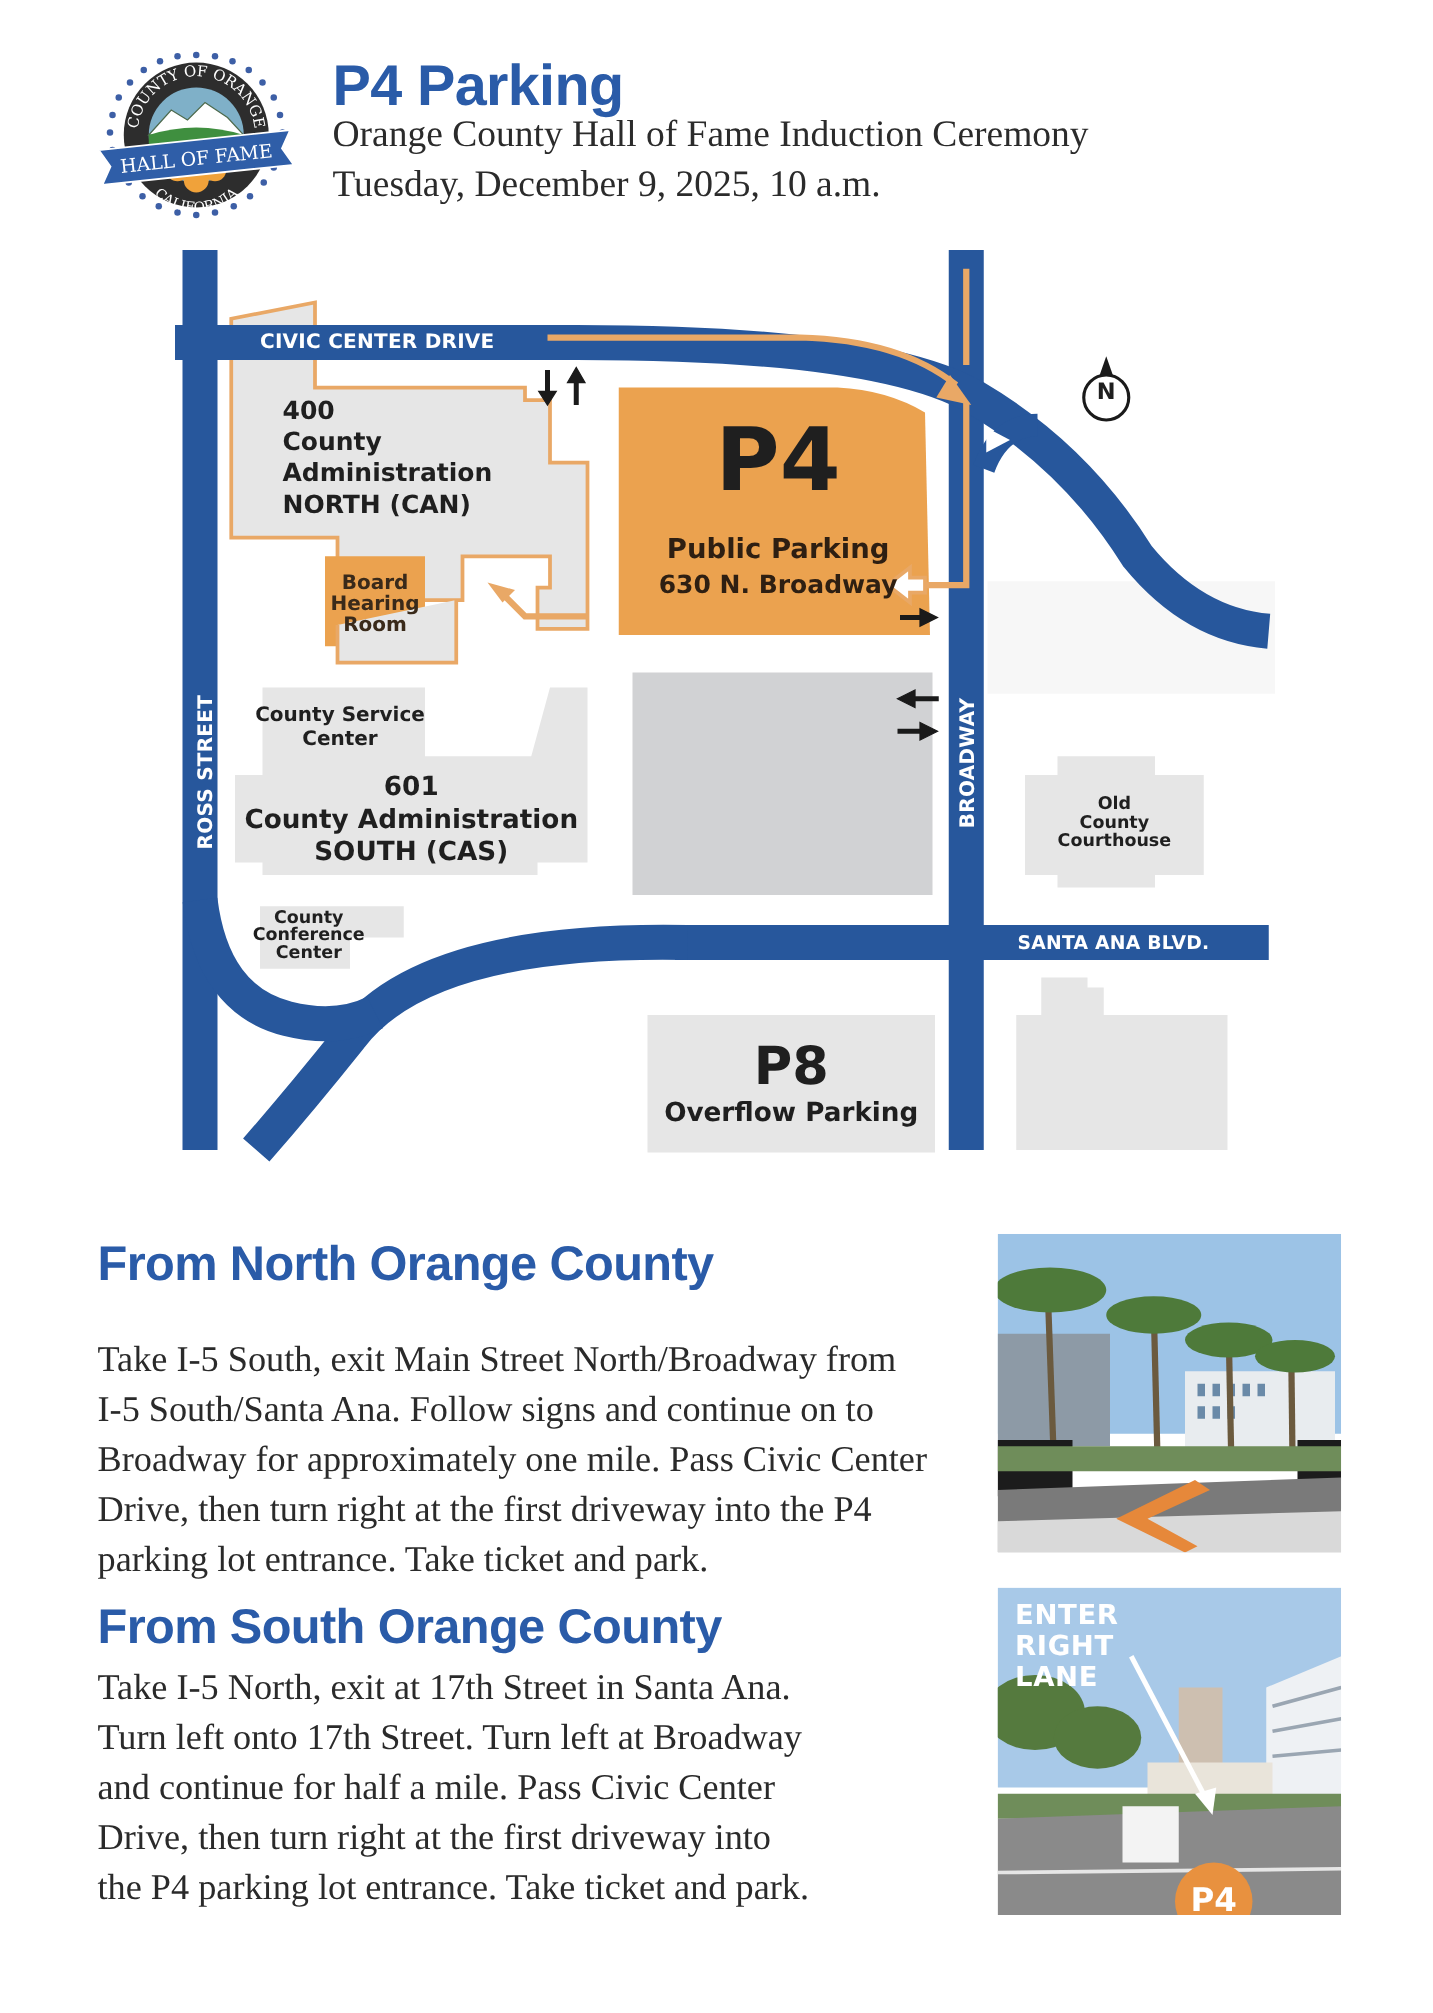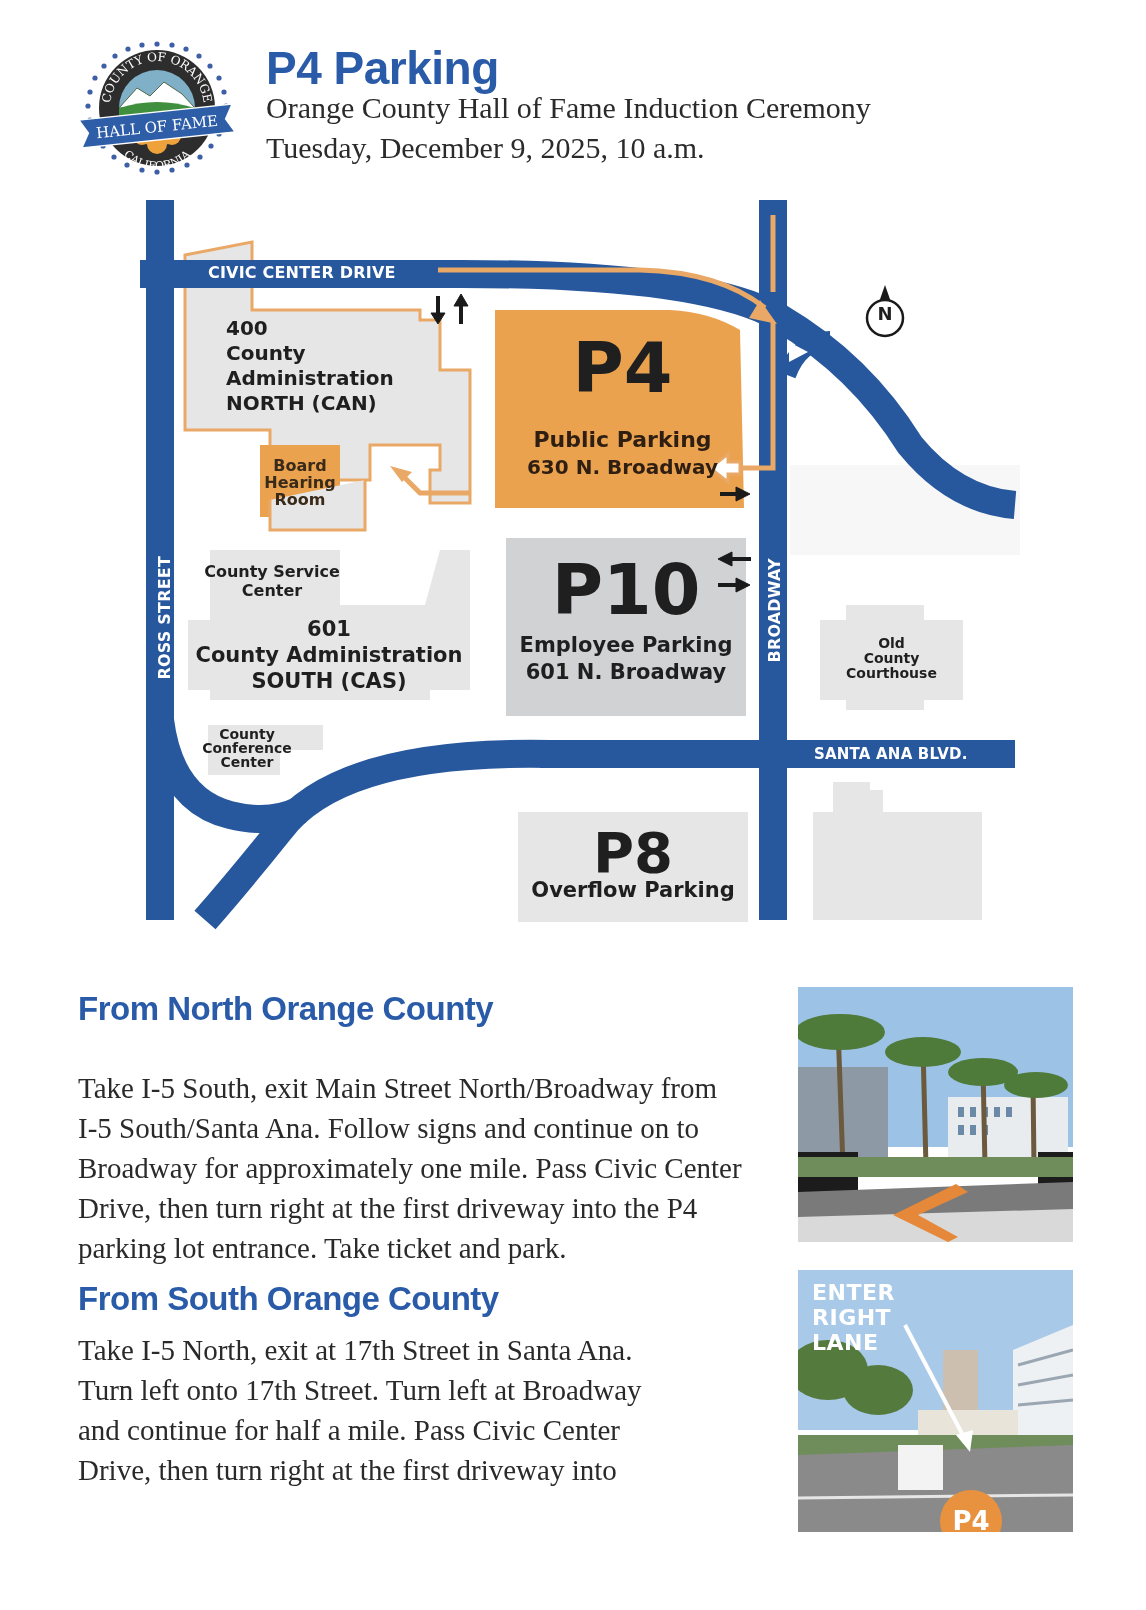--- a/index.html
+++ b/index.html
@@ -12,21 +12,21 @@
   .title { font-family: Liberation Sans, sans-serif; font-weight: 700; font-size: 46px; color: #2a5ba8; letter-spacing: -0.5px; line-height: 40px; margin: 0; }
   .subtitle { font-family: "Liberation Serif", serif; font-size: 30px; color: #2b2b2b; line-height: 40px; margin: 0; }
 
   
   .map { position: absolute; left: 140px; top: 200px; width: 900px; height: 745px; }
   .map svg { display: block; }
   .map-label { position: absolute; font-family: "DejaVu Sans", sans-serif; color: #1f1f1f; text-align: center; font-weight: 600; line-height: 1.05; }
   .road-label { position: absolute; font-family: "DejaVu Sans", sans-serif; color: #ffffff; font-weight: 600; font-size: 16px; letter-spacing: 0.2px; white-space: nowrap; }
 
   
-  .dir-heading { position: absolute; left: 78px; font-family: "Liberation Sans", sans-serif; font-weight: 700; font-size: 33px; color: #2a5ba8; letter-spacing: -0.5px; margin: 0; }
+  .dir-heading { position: absolute; left: 78px; font-family: "Liberation Sans", sans-serif; font-weight: 700; font-size: 39px; color: #2a5ba8; letter-spacing: -0.5px; margin: 0; }
   .dir-body { position: absolute; left: 78px; font-family: "Liberation Serif", serif; font-size: 29px; color: #2a2a2a; line-height: 40px; margin: 0; }
 
   .photo { position: absolute; left: 798px; width: 275px; overflow: hidden; }
   .photo svg { display: block; }
   .photo-overlay-text { position: absolute; left: 14px; top: 10px; font-family: "DejaVu Sans", sans-serif; font-weight: 700; color: #ffffff; font-size: 22px; line-height: 25px; letter-spacing: 0.5px; }
   .p4-badge { position: absolute; left: 142px; top: 220px; width: 62px; height: 62px; border-radius: 50%; background: #e8913f; color: #fff; font-family: "DejaVu Sans", sans-serif; font-weight: 700; font-size: 26px; display: flex; align-items: center; justify-content: center; }
 </style>
 </head>
 <body>
 
@@ -191,53 +191,49 @@
       <div>601</div>
       <div>County Administration</div>
       <div>SOUTH (CAS)</div>
     </div>
     <div class="map-label" style="left:62px; top:527px; width:90px; font-size:14px; line-height:14px; font-weight:600;">
       <div>County</div>
       <div>Conference</div>
       <div>Center</div>
     </div>
 
-    <div class="map-label" style="left:366px; top:352px; width:240px;">
-      <div style="font-size:70px; font-weight:800; line-height:76px;">P10</div>
-      <div style="font-size:21px; line-height:27px; margin-top:4px;">Employee Parking</div>
-      <div style="font-size:21px; line-height:27px;">601 N. Broadway</div>
-    </div>
 
     <div class="map-label" style="left:680px; top:436px; width:143px; font-size:14px; line-height:15px;">
       <div>Old</div>
       <div>County</div>
       <div>Courthouse</div>
     </div>
 
     <div class="map-label" style="left:378px; top:630px; width:230px;">
-      <div style="font-size:56px; font-weight:800; line-height:46px;">P8</div>
+      <div style="font-size:42px; font-weight:800; line-height:46px;">P8</div>
       <div style="font-size:21px; line-height:28px; font-weight:700;">Overflow Parking</div>
     </div>
   </div>
 
   <h2 class="dir-heading" style="top:990px;">From North Orange County</h2>
   <div class="dir-body" style="top:1068px;">
     <div>Take I-5 South, exit Main Street North/Broadway from</div>
     <div>I-5 South/Santa Ana. Follow signs and continue on to</div>
     <div>Broadway for approximately one mile. Pass Civic Center</div>
     <div>Drive, then turn right at the first driveway into the P4</div>
     <div>parking lot entrance. Take ticket and park.</div>
   </div>
 
   <h2 class="dir-heading" style="top:1280px;">From South Orange County</h2>
   <div class="dir-body" style="top:1330px;">
     <div>Take I-5 North, exit at 17th Street in Santa Ana.</div>
     <div>Turn left onto 17th Street. Turn left at Broadway</div>
     <div>and continue for half a mile. Pass Civic Center</div>
     <div>Drive, then turn right at the first driveway into</div>
+    <div>the P4 parking lot entrance. Take ticket and park.</div>
   </div>
 
   <div class="photo" style="top:987px; height:255px;">
     <svg width="275" height="255" viewBox="0 0 275 255">
       <rect width="275" height="160" fill="#9cc3e6"></rect>
       <rect x="0" y="80" width="90" height="90" fill="#8d9aa6"></rect>
       <rect x="150" y="110" width="120" height="70" fill="#e8ecef"></rect>
       <g fill="#6a8aa8">
           <rect x="160" y="120" width="6" height="10"></rect>
           <rect x="172" y="120" width="6" height="10"></rect>

